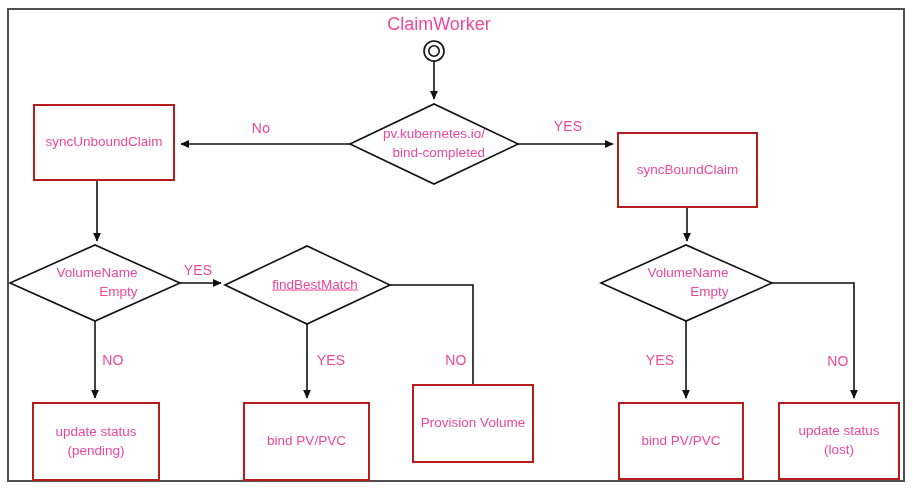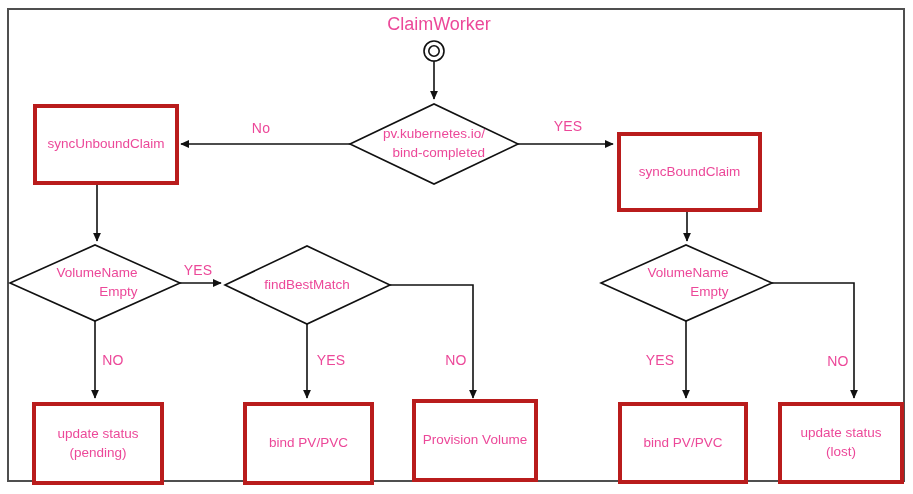--- a/index.html
+++ b/index.html
@@ -6,21 +6,21 @@
   .canvas{
     position:relative;width:913px;height:494px;background:#ffffff;
     font-family:"Liberation Sans",sans-serif;color:#ec4899;overflow:hidden;
   }
   .frame{
     position:absolute;left:7px;top:8px;width:894px;height:470px;
     border:2px solid #4f4f4f;background:transparent;
   }
   .diagram-svg{position:absolute;left:0;top:0;width:913px;height:494px;}
   .box{
-    position:absolute;border:4px solid #b91c1c;background:#fff;
+    position:absolute;border:2px solid #b91c1c;background:#fff;
     display:flex;align-items:center;justify-content:center;
     text-align:center;font-size:13.5px;line-height:1.4;white-space:pre-line;
   }
   .dlabel{
     position:absolute;transform:translate(-50%,-50%);
     text-align:right;font-size:13.5px;line-height:1.4;white-space:pre-line;
   }
   .elabel{
     position:absolute;transform:translate(-50%,-50%);
     font-size:14px;letter-spacing:.2px;
@@ -65,30 +65,30 @@
     <polygon points="601,283 686,245 772,283 686,321" fill="#fff" stroke="#111" stroke-width="1.6"></polygon>
   </svg>
 
   <div class="title" style="left:439px;top:14px;">ClaimWorker</div>
 
   <div class="box" style="left:33px;top:104px;width:138px;height:73px;">syncUnboundClaim</div>
   <div class="box" style="left:617px;top:104px;width:137px;height:72px;margin-top:28px;">syncBoundClaim</div>
   <div class="box" style="left:32px;top:402px;width:124px;height:75px;">update status
 (pending)</div>
   <div class="box" style="left:243px;top:402px;width:123px;height:75px;">bind PV/PVC</div>
-  <div class="box" style="left:412px;top:399px;width:118px;height:75px;">Provision Volume</div>
+  <div class="box" style="left:412px;top:384px;width:118px;height:75px;">Provision Volume</div>
   <div class="box" style="left:618px;top:402px;width:122px;height:74px;">bind PV/PVC</div>
   <div class="box" style="left:778px;top:402px;width:118px;height:74px;">update status
 (lost)</div>
 
   <div class="dlabel" style="left:434px;top:144px;">pv.kubernetes.io/
 bind-completed</div>
   <div class="dlabel" style="left:97px;top:283px;">VolumeName
 Empty</div>
-  <div class="dlabel" style="left:307px;top:285px;">findBestMatch</div>
+  <div class="dlabel" style="left:315px;top:285px;text-decoration:underline;">findBestMatch</div>
   <div class="dlabel" style="left:688px;top:283px;">VolumeName
 Empty</div>
 
   <div class="elabel" style="left:261px;top:128px;">No</div>
   <div class="elabel" style="left:568px;top:126px;">YES</div>
   <div class="elabel" style="left:198px;top:270px;">YES</div>
   <div class="elabel" style="left:113px;top:360px;">NO</div>
   <div class="elabel" style="left:331px;top:360px;">YES</div>
   <div class="elabel" style="left:456px;top:360px;">NO</div>
   <div class="elabel" style="left:660px;top:360px;">YES</div>

